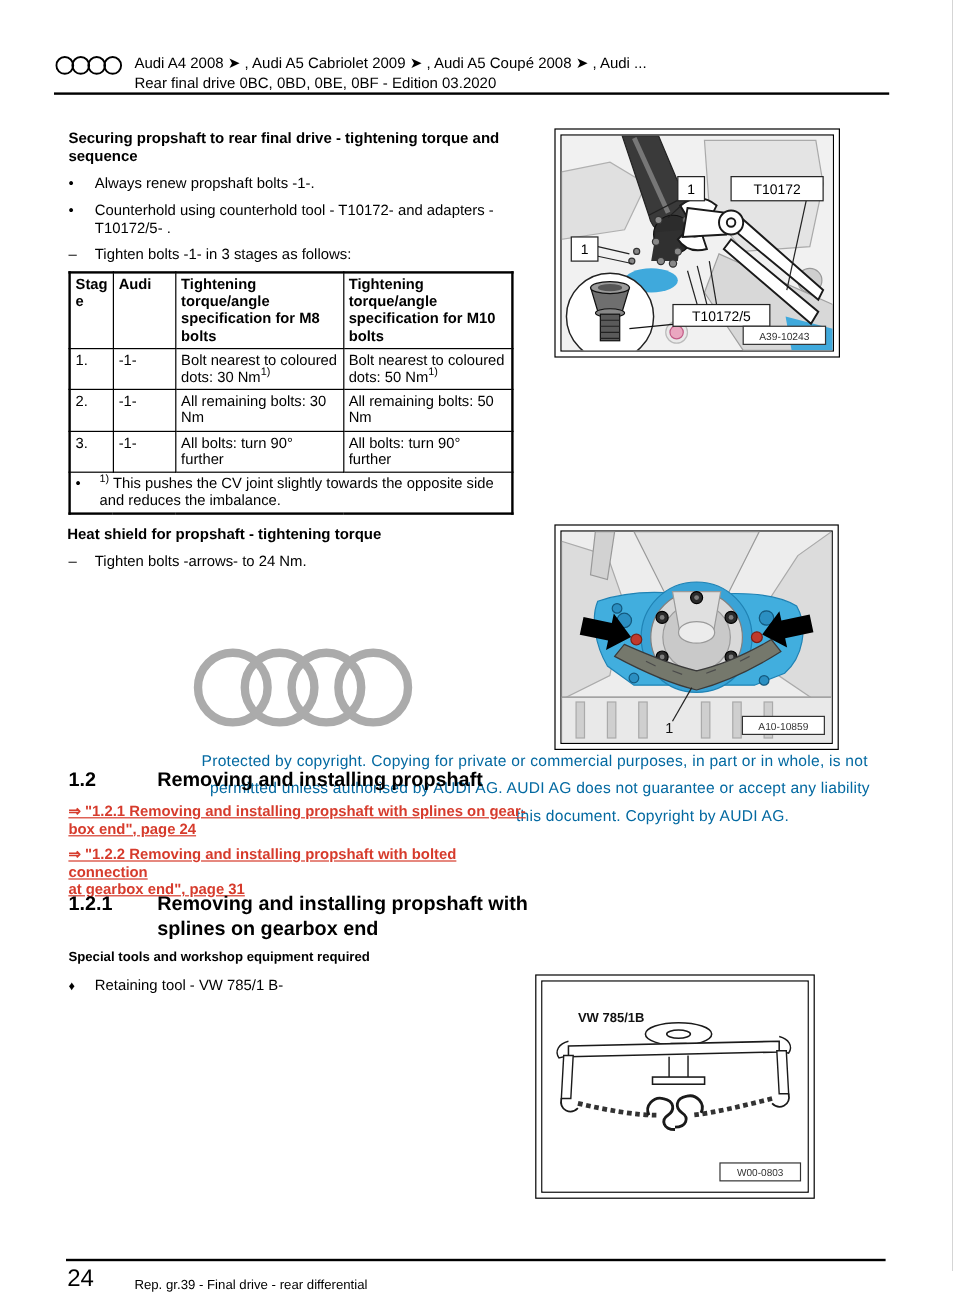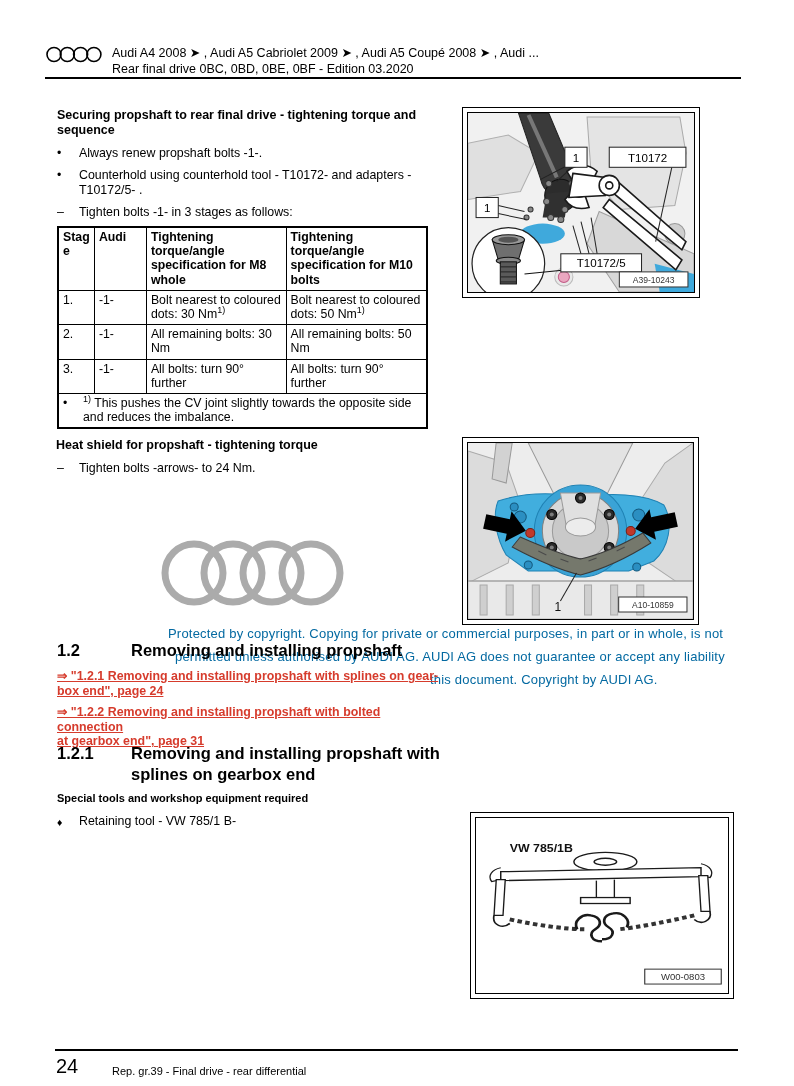--- a/index.html
+++ b/index.html
@@ -89,21 +89,21 @@
       <span class="mk">–</span>
       <span>Tighten bolts -1- in 3 stages as follows:</span>
     </div>
   </div>
 
   <table class="spec abs z1" style="left:57px;top:226px">
     <tbody>
         <tr>
       <th class="c-stage">Stage</th>
       <th class="c-bolts">Audi</th>
-      <th style="width:141px">Tightening torque/angle specification for M8 whole</th>
+      <th style="width:141px">Tightening torque/angle specification for M8 bolts</th>
       <th style="width:142px">Tightening torque/angle specification for M10 bolts</th>
     </tr>
     <tr>
       <td>1.</td>
       <td class="center">-1-</td>
       <td><span>Bolt nearest to coloured dots: 30 Nm</span><sup class="sup">1)</sup></td>
       <td><span>Bolt nearest to coloured dots: 50 Nm</span><sup class="sup">1)</sup></td>
     </tr>
     <tr>
       <td>2.</td>
@@ -310,21 +310,21 @@
             <rect x="168" y="142" width="7" height="30"></rect>
         </g>
         <line x1="92" y1="158" x2="108" y2="130" stroke="#222"></line>
         <text x="86" y="168" font-size="12" fill="#111">1</text>
         <rect x="150" y="154" width="68" height="15" fill="#fff" stroke="#333"></rect>
         <text x="184" y="165" text-anchor="middle" font-size="8.5" fill="#333">A10-10859</text>
       </svg>
     </div>
   </div>
 
-  <div class="abs fig z1" style="left:470px;top:812px;width:264px;height:187px">
+  <div class="abs fig z1" style="left:446px;top:812px;width:233px;height:187px">
     <div class="fig-inner">
       <svg viewBox="0 0 224 176" preserveAspectRatio="none">
         <rect width="224" height="176" fill="#fff"></rect>
         <text x="30" y="34" font-size="11" font-weight="bold" fill="#111">VW 785/1B</text>
         <g fill="#fff" stroke="#1a1a1a" stroke-width="1.3">
           <ellipse cx="115" cy="44" rx="28" ry="9.5"></ellipse>
           <ellipse cx="115" cy="44" rx="10" ry="3.5"></ellipse>
           <path d="M109,52 L121,52 L120,57 L110,57 Z"></path>
           <polygon points="22,54 200,50 200,59 22,63"></polygon>
           <rect x="93" y="80" width="44" height="6"></rect>

